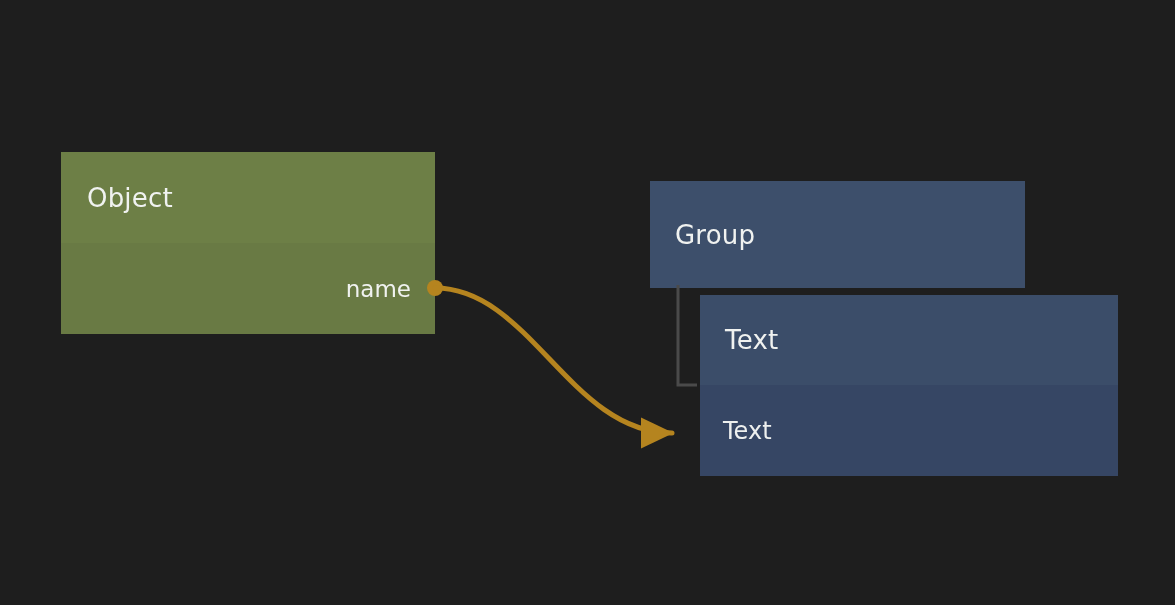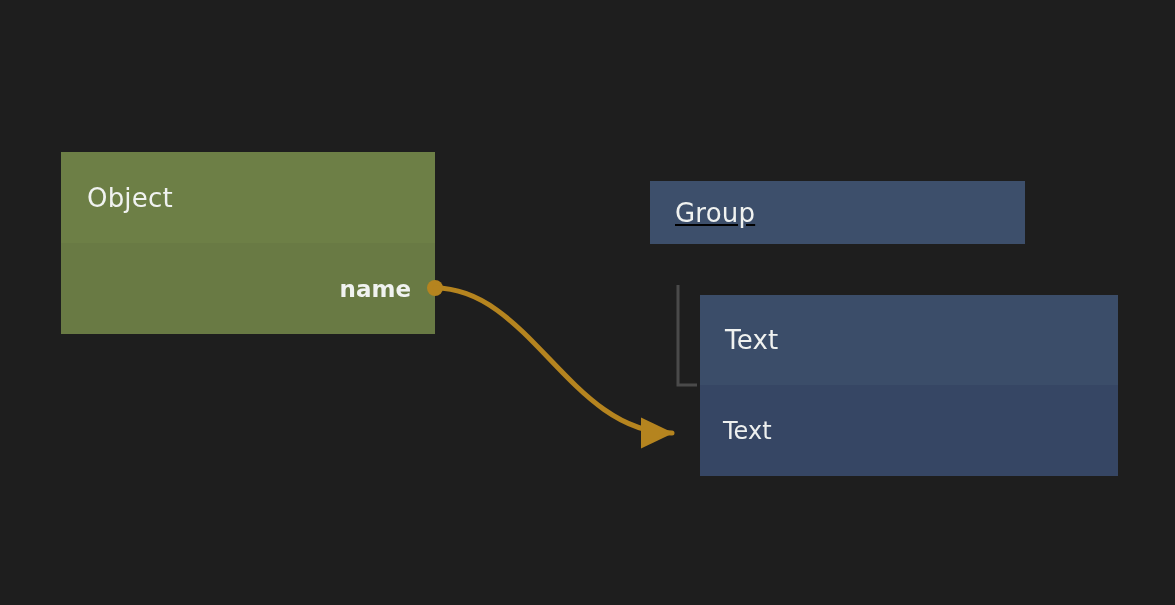--- a/index.html
+++ b/index.html
@@ -42,21 +42,20 @@
   .node-object { left: 61px; top: 152px; width: 374px; height: 182px; }
   .node-object .node-header {
     height: 91px;
     background: #6d7f46;
     padding-left: 26px;
   }
   .node-object .node-title { font-size: 26px; }
   .node-object .node-body {
     height: 91px;
     background: #697a44;
-    font-weight: bold;
   }
 
   .port-row {
     position: absolute;
     right: 0;
     top: 0;
     height: 91px;
     display: flex;
     align-items: center;
     justify-content: flex-end;
@@ -72,24 +71,23 @@
     position: absolute;
     width: 16px;
     height: 16px;
     border-radius: 50%;
     background: #b5841f;
   }
 
   
   .node-group { left: 650px; top: 181px; width: 375px; height: 89px; }
   .node-group .node-header {
-    height: 63px;
+    height: 107px;
     background: #3d4f6b;
     padding-left: 25px;
-    text-decoration: underline;
   }
   .node-group .node-title { font-size: 26px; }
 
   
   .node-text { left: 700px; top: 295px; width: 418px; height: 181px; }
   .node-text .node-header {
     height: 90px;
     background: #3b4d69;
     padding-left: 25px;
   }

